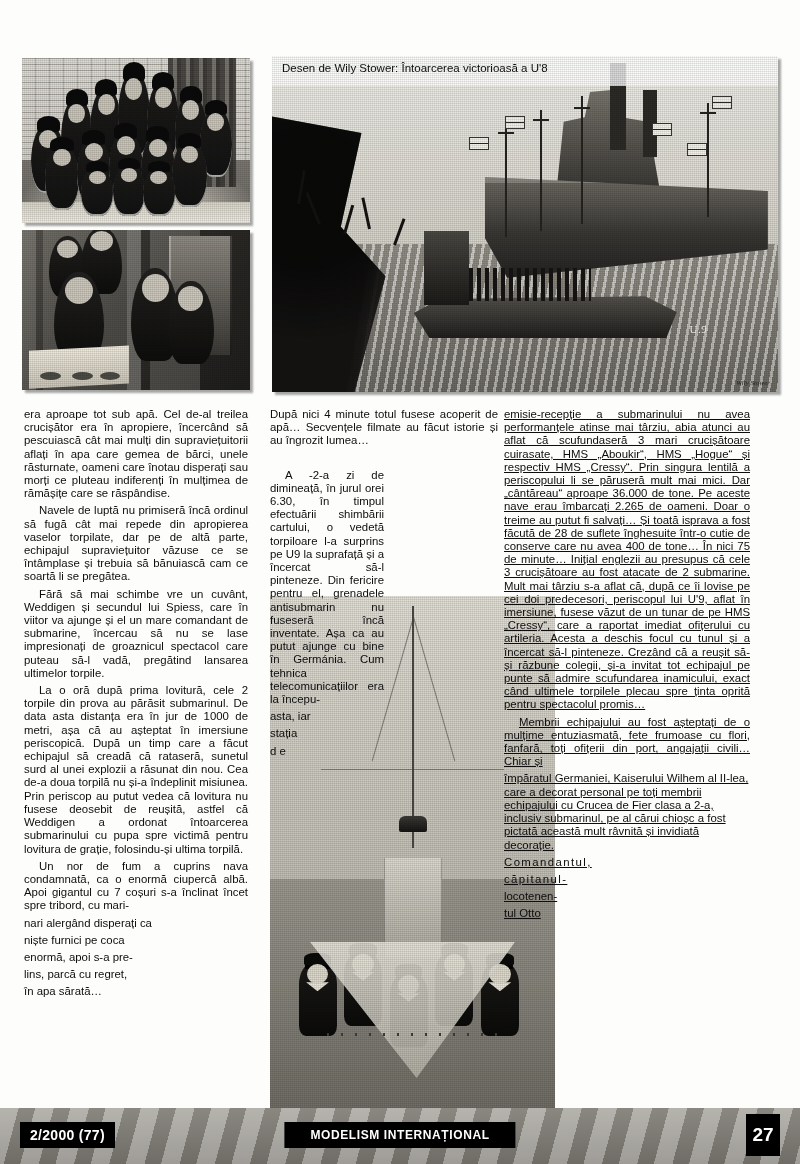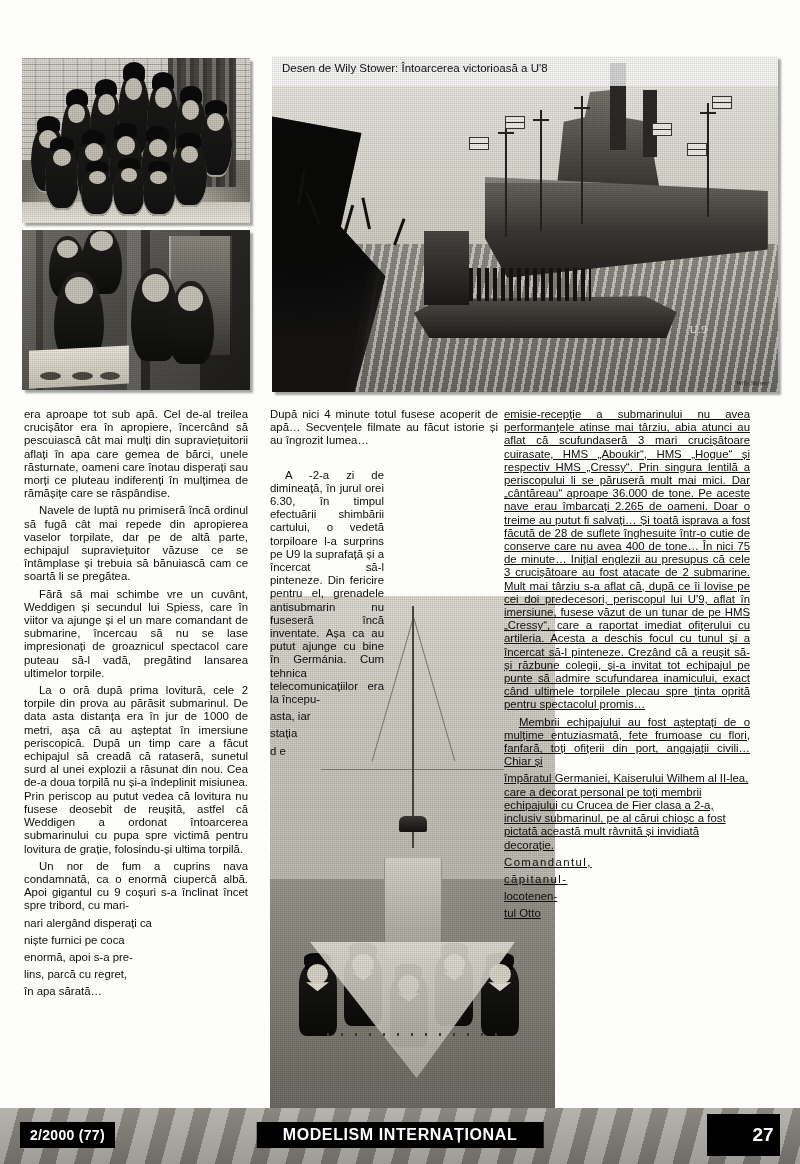--- a/index.html
+++ b/index.html
@@ -277,24 +277,24 @@
   
   #footer{
     position:absolute;left:0;right:0;bottom:0;height:56px;
     background:
       repeating-linear-gradient(105deg, rgba(255,255,255,.25) 0 18px, rgba(0,0,0,.12) 18px 34px),
       linear-gradient(#9d9a92,#7e7b74);
   }
   .footer-tag{
     position:absolute;background:#000;color:#fff;
     font-weight:bold;font-family:"Liberation Sans", sans-serif;
-    display:flex;align-items:center;justify-content:center;padding-left:39px;
+    display:flex;align-items:center;justify-content:center;
   }
   #footer-issue{left:20px;top:14px;height:26px;padding:0 10px;font-size:14px;letter-spacing:.3px;}
-  #footer-masthead{left:50%;transform:translateX(-50%);top:14px;height:26px;padding:0 26px;font-size:16px;letter-spacing:.6px;}
+  #footer-masthead{left:50%;transform:translateX(-50%);top:14px;height:26px;padding:0 26px;font-size:12px;letter-spacing:.6px;}
   #footer-page{right:20px;top:6px;height:42px;width:34px;font-size:19px;}
 </style>
 </head>
 <body>
 
 <div class="page">
 
   <div class="photo" id="photo-crew-group">
     <div class="brickwall"></div>
     <div class="curtain"></div>
@@ -397,21 +397,21 @@
     <div class="bow-wedge"></div>
     <div class="bow-rivets"></div>
     <div class="grain"></div>
   </div>
 
   <div class="col" id="col-left">
     <p>era aproape tot sub apă. Cel de-al treilea crucișător era în apropiere, încercând să pescuiască cât mai mulți din supraviețuitorii aflați în apa care gemea de bărci, unele răsturnate, oameni care înotau disperați sau morți ce pluteau indiferenți în mulțimea de rămășițe care se răspândise.</p>
     <p class="ind">Navele de luptă nu primiseră încă ordinul să fugă cât mai repede din apropierea vaselor torpilate, dar pe de altă parte, echipajul supraviețuitor văzuse ce se întâmplase și trebuia să bănuiască cam ce soartă li se pregătea.</p>
     <p class="ind">Fără să mai schimbe vre un cuvânt, Weddigen și secundul lui Spiess, care în viitor va ajunge și el un mare comandant de submarine, încercau să nu se lase impresionați de groaznicul spectacol care puteau să-l vadă, pregătind lansarea ultimelor torpile.</p>
     <p class="ind">La o oră după prima lovitură, cele 2 torpile din prova au părăsit submarinul. De data asta distanța era în jur de 1000 de metri, așa că au așteptat în imersiune periscopică. După un timp care a făcut echipajul să creadă că rataseră, sunetul surd al unei explozii a răsunat din nou. Cea de-a doua torpilă nu și-a îndeplinit misiunea. Prin periscop au putut vedea că lovitura nu fusese deosebit de reușită, astfel că Weddigen a ordonat întoarcerea submarinului cu pupa spre victimă pentru lovitura de grație, folosindu-și ultima torpilă.</p>
-    <p class="ind">Un nor de fum a cuprins nava condamnată, ca o enormă ciupercă albă. Apoi gigantul cu 9 coșuri s-a înclinat încet spre tribord, cu mari-</p>
+    <p class="ind">Un nor de fum a cuprins nava condamnată, ca o enormă ciupercă albă. Apoi gigantul cu 7 coșuri s-a înclinat încet spre tribord, cu mari-</p>
     <div class="narrow" style="width:152px;">
       <p>nari alergând disperați ca</p>
       <p>niște furnici pe coca</p>
       <p>enormă, apoi s-a pre-</p>
       <p>lins, parcă cu regret,</p>
       <p>în apa sărată…</p>
     </div>
   </div>
 
   <div class="col" id="col-mid">

